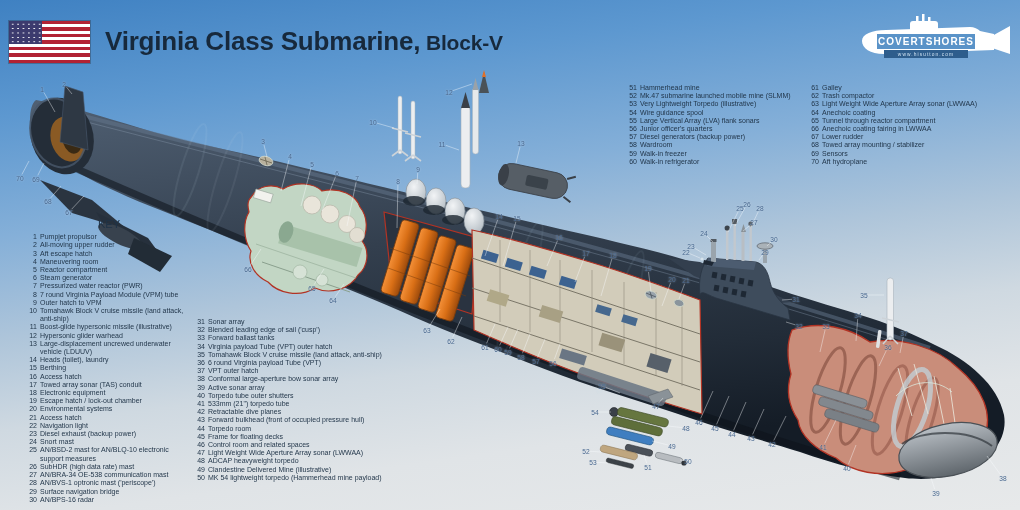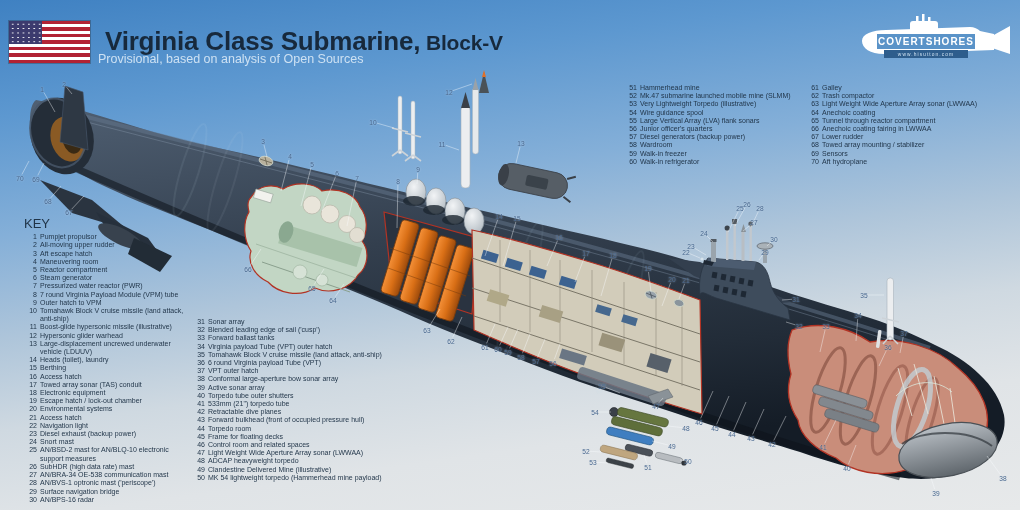--- a/index.html
+++ b/index.html
@@ -26,21 +26,21 @@
   .logo{position:absolute;right:8px;top:14px;width:158px;height:52px;}
   .logo svg{position:absolute;left:0;top:0;}
   .logo .wordbox{position:absolute;left:22px;top:19px;width:98px;height:15px;
     border:1.5px solid #fff;background:#5a93c8;display:flex;align-items:center;justify-content:center;}
   .logo .word{color:#fff;font-size:10px;font-weight:700;letter-spacing:1px;}
   .logo .urlbar{position:absolute;left:30px;top:36px;width:84px;height:8px;background:#2e5d8c;
     display:flex;align-items:center;justify-content:center;}
   .logo .url{color:#cfe2f2;font-size:4.8px;letter-spacing:1.1px;}
   
   .key{position:absolute;color:#1f3347;font-size:7px;line-height:8.2px;}
-  .khead{font-size:13px;margin-bottom:5px;}
+  .khead{font-size:11px;margin-bottom:5px;text-align:center;}
   .krow{display:flex;}
   .kn{flex:none;width:13px;text-align:right;margin-right:3px;}
   .kt{flex:1;}
   .key1{left:24px;top:220px;width:170px;}
   .key2{left:192px;top:318px;width:202px;}
   .key3{left:624px;top:84px;width:182px;}
   .key4{left:806px;top:84px;width:208px;}
   
   #callouts{position:absolute;left:0;top:0;width:100%;height:100%;}
   .callout{position:absolute;transform:translate(-50%,-50%);
@@ -345,21 +345,20 @@
       <line x1="71.73576451552532" y1="209.08185118343965" x2="84" y2="196"></line>
       <line x1="50.61972215367137" y1="197.97724366884074" x2="61" y2="186"></line>
       <line x1="37.78885438199983" y1="175.42229123600035" x2="44" y2="163"></line>
       <line x1="21.871550881676132" y1="174.46484833461176" x2="29" y2="161"></line>
     </svg>
 
   <div class="flag">
       <div class="canton"></div>
     </div>
   <h1 class="title"><span>Virginia Class Submarine,</span><span class="suffix"> Block-V</span></h1>
-  <div class="subtitle">Provisional, based on analysis of Open Sources</div>
 
   <div class="logo">
     <svg width="158" height="52" viewBox="0 0 158 52">
       <g fill="#ffffff">
         <path d="M8,27 C8,20 18,16 32,16 L116,13 C120,13 124,15 126,17 L140,20 L140,36 L30,40 C16,40 8,34 8,27 Z"></path>
         <rect x="56" y="7" width="28" height="11" rx="3"></rect>
         <rect x="62" y="2" width="2.5" height="7"></rect>
         <rect x="68" y="0" width="2.5" height="9"></rect>
         <rect x="74" y="3" width="2.5" height="6"></rect>
         <polygon points="138,22 156,12 156,40 138,34"></polygon>

